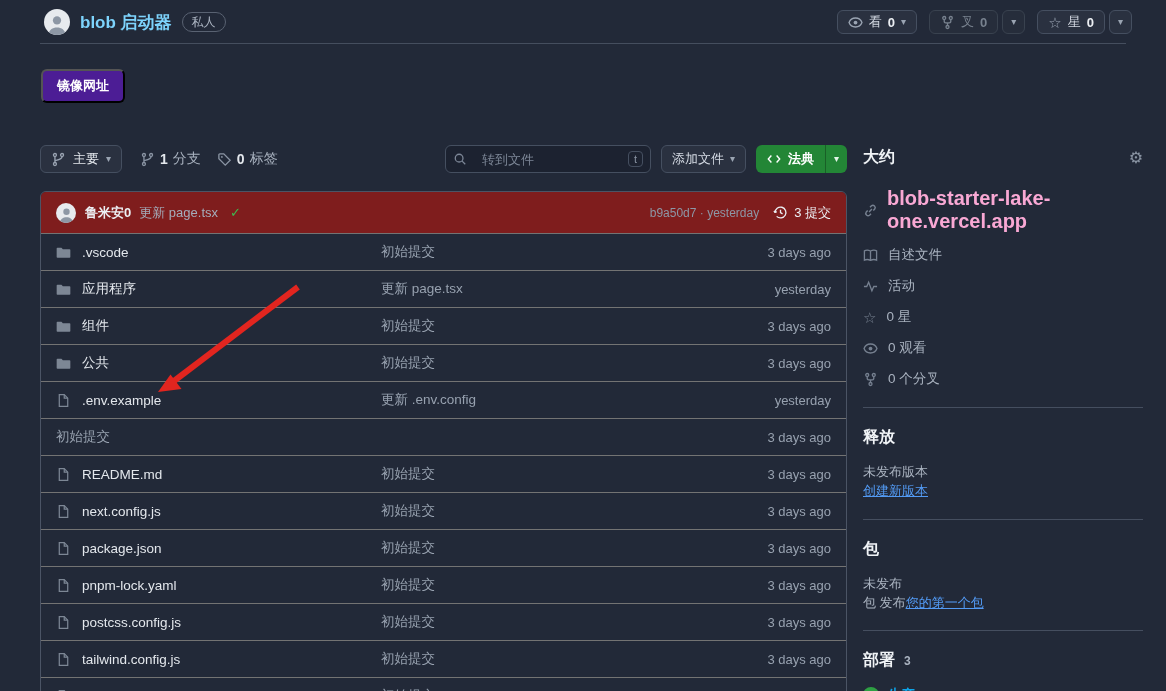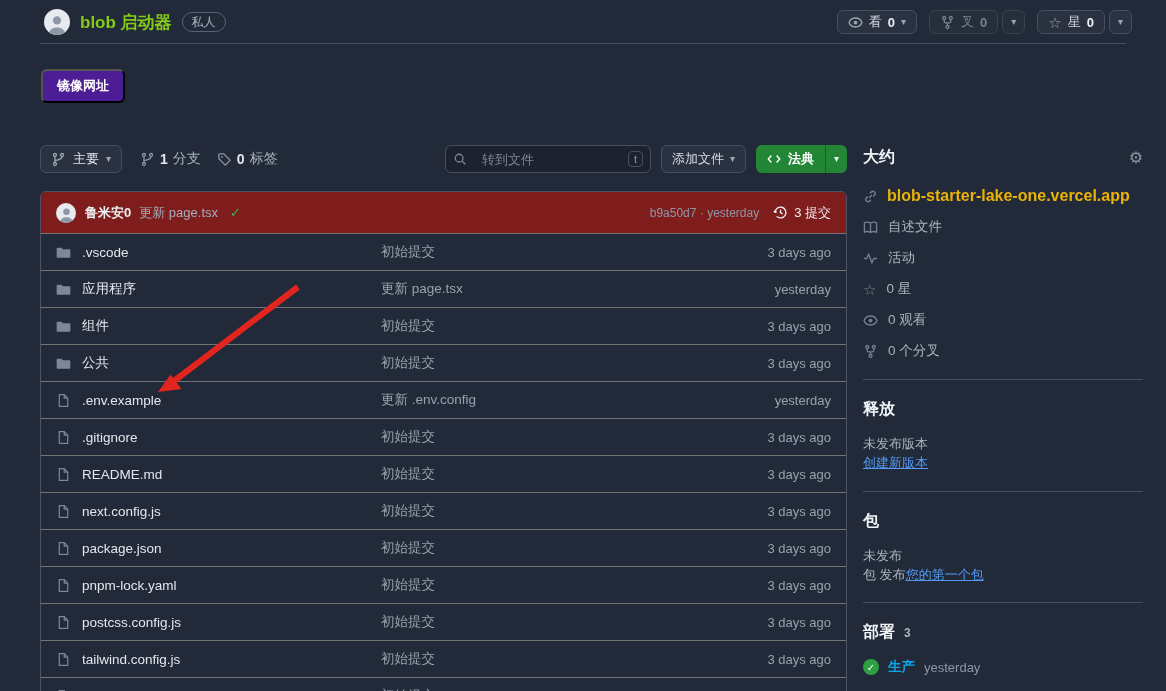--- a/index.html
+++ b/index.html
@@ -9,21 +9,21 @@
     background:#222938; color:#e9ecf1;
     font-family:"Liberation Sans","DejaVu Sans",sans-serif; font-size:14px;
   }
   svg { display:block; }
   .ico { flex:0 0 auto; }
 
   
   .top-header { display:flex; align-items:center; padding:8px 34px 0 44px; height:36px; }
   .avatar { width:26px; height:26px; border-radius:50%; background:#e7eaee; display:flex; align-items:center; justify-content:center; overflow:hidden; }
   .avatar svg { margin-top:3px; }
-  .repo-title { font-size:17px; font-weight:bold; margin-left:10px; color:#84cc16; }
+  .repo-title { font-size:17px; font-weight:bold; margin-left:10px; color:#7dd3fc; }
   .badge { margin-left:10px; border:1px solid #596272; border-radius:999px; padding:2px 9px; font-size:12px; color:#aab3c0; line-height:14px; }
   .header-actions { margin-left:auto; display:flex; gap:12px; align-items:center; }
   .btn-group { display:flex; gap:4px; align-items:center; }
   .btn {
     display:inline-flex; align-items:center; gap:6px; height:24px;
     background:#2a3140; border:1px solid #454f60; border-radius:6px;
     padding:0 10px; font-size:13px; color:#d4dae3; cursor:pointer;
   }
   .btn .count { font-weight:bold; color:#eceff3; }
   .caret { font-size:10px; color:#9aa4b2; line-height:1; }
@@ -80,21 +80,21 @@
   .cell-name { width:325px; display:flex; gap:11px; align-items:center; }
   .fname { color:#e3e7ec; text-decoration:none; cursor:pointer; }
   .cell-msg { color:#97a1af; flex:1; text-decoration:none; cursor:pointer; }
   .cell-date { color:#97a1af; margin-left:auto; font-size:13px; }
 
   
   .sidebar { width:280px; margin-left:16px; }
   .sb-head { font-size:16px; font-weight:bold; color:#f0f3f6; display:flex; align-items:center; margin-top:3px;gap:48px; }
   .gear { margin-left:auto; color:#8a94a3; font-size:16px; cursor:pointer; }
   .weblink { display:flex; gap:9px; align-items:center; margin-top:19px; }
-  .weblink a { color:#eab308; font-weight:bold; font-size:16px; text-decoration:none; cursor:pointer; }
+  .weblink a { color:#f9a8d4; font-weight:bold; font-size:20px; text-decoration:none; cursor:pointer; }
   .sb-item { display:flex; gap:10px; margin-top:13px; color:#aab3c0; align-items:center; font-size:13.5px; cursor:pointer; }
   .sb-item .ico, .weblink .ico { color:#768090; }
   .sb-divider { height:1px; background:#454e5f; margin-top:19px; }
   .sb-section-title { font-size:16px; font-weight:bold; color:#f0f3f6; margin-top:19px; display:flex; align-items:center; gap:9px; }
   .sb-counter { font-size:12px; color:#aab3c0; font-weight:bold; }
   .sb-muted { color:#aab3c0; font-size:13px; margin-top:15px; line-height:17px; }
   .sb-link { color:#539bf5; font-size:13px; text-decoration:underline; cursor:pointer; }
   .deploy-row { display:flex; align-items:center; gap:9px; margin-top:15px; }
   .deploy-check { width:16px; height:16px; border-radius:50%; background:#2ea043; color:#fff; font-size:10px; display:flex; align-items:center; justify-content:center; }
   .deploy-env { font-weight:bold; color:#0ea5e9; font-size:13.5px; cursor:pointer; }
@@ -314,30 +314,20 @@
                   <path d="M8.8 1.8v3.7h3.7"></path>
                 </svg>
       </span>
       <a class="fname">.env.example</a>
     </span>
     <a class="cell-msg">更新 .env.config</a>
     <span class="cell-date">yesterday</span>
   </div>
 
   <div class="file-row">
-    <span class="cell-name">
-
-      <span class="ico file-ico">
-        <svg width="15" height="15" viewBox="0 0 16 16" fill="none" stroke="#7d8795" stroke-width="1.3">
-                  <path d="M3.5 1.8h5.3L12.5 5.5v8.7h-9z"></path>
-                  <path d="M8.8 1.8v3.7h3.7"></path>
-                </svg>
-      </span>
-      <a class="fname">.gitignore</a>
-    </span>
     <a class="cell-msg">初始提交</a>
     <span class="cell-date">3 days ago</span>
   </div>
 
   <div class="file-row">
     <span class="cell-name">
 
       <span class="ico file-ico">
         <svg width="15" height="15" viewBox="0 0 16 16" fill="none" stroke="#7d8795" stroke-width="1.3">
                   <path d="M3.5 1.8h5.3L12.5 5.5v8.7h-9z"></path>

